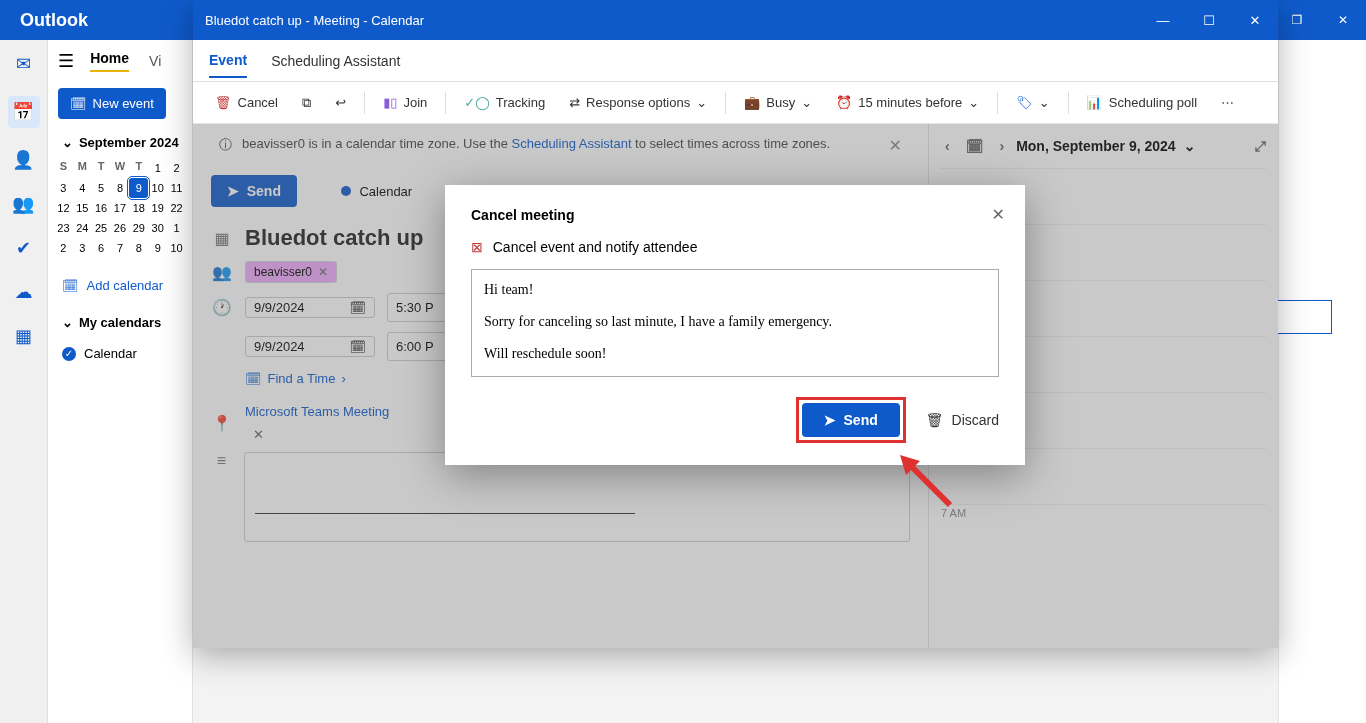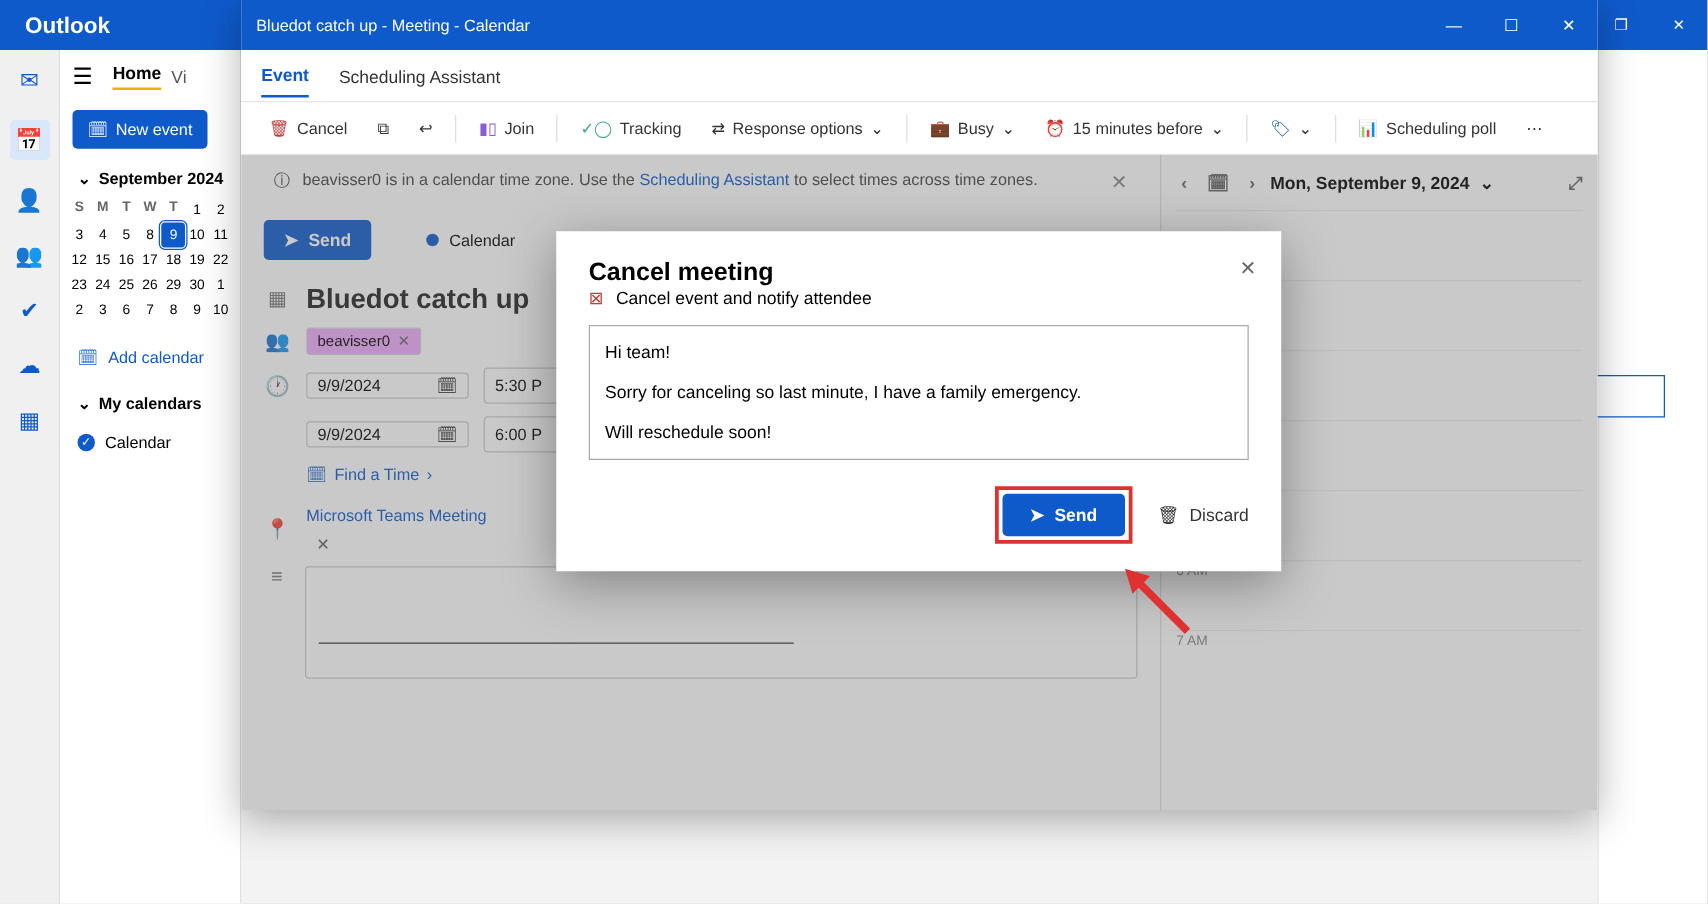--- a/index.html
+++ b/index.html
@@ -19,21 +19,21 @@
 
 .left-rail { position: absolute; top: 40px; left: 0; width: 48px; height: 683px; background: #f0f0f0; border-right: 1px solid #e0e0e0; display: flex; flex-direction: column; align-items: center; padding-top: 12px; gap: 20px; }
 .left-rail .ico { width: 24px; height: 24px; display: flex; align-items: center; justify-content: center; cursor: pointer; color: #0f5acb; font-size: 18px; }
 .left-rail .ico.active { background: #d9e7fb; border-radius: 4px; width: 32px; height: 32px; }
 
 
 .sidebar { position: absolute; top: 40px; left: 48px; width: 145px; height: 683px; background: #fff; border-right: 1px solid #e0e0e0; padding: 10px 0; }
 .sidebar-top { display: flex; align-items: center; gap: 8px; padding: 0 10px 8px; }
 .hamburger { font-size: 18px; cursor: pointer; }
 .tab-home { font-size: 14px; font-weight: 600; border-bottom: 2px solid #eab308; padding-bottom: 4px; margin-left: 8px; }
-.tab-view { font-size: 14px; margin-left: 0; color: #555; }
+.tab-view { font-size: 14px; margin-left: 12px; color: #555; }
 .new-event-btn { background: #0f5acb; color: white; border: none; padding: 8px 12px; margin: 8px 10px; border-radius: 4px; display: flex; align-items: center; gap: 6px; font-size: 13px; cursor: pointer; }
 .mini-cal { padding: 8px 6px; }
 .mini-cal-header { display: flex; align-items: center; gap: 6px; font-size: 13px; font-weight: 600; margin-bottom: 8px; padding-left: 8px; }
 .mini-cal-grid { display: grid; grid-template-columns: repeat(7, 1fr); gap: 0; font-size: 11px; text-align: center; }
 .mini-cal-grid .dow { color: #666; font-weight: 600; padding: 2px 0; }
 .mini-cal-grid .day { padding: 4px 0; cursor: pointer; }
 .mini-cal-grid .day.sel { background: #0f5acb; color: white; border-radius: 3px; outline: 1px solid #0f5acb; outline-offset: 1px; }
 .add-cal { color: #0f5acb; font-size: 13px; padding: 12px 14px; display: flex; align-items: center; gap: 8px; cursor: pointer; }
 .my-cals { padding: 10px 14px; font-size: 13px; font-weight: 600; display: flex; align-items: center; gap: 6px; }
 .cal-item { padding: 6px 14px; font-size: 13px; display: flex; align-items: center; gap: 8px; }
@@ -79,25 +79,25 @@
 .day-header { display: flex; align-items: center; gap: 8px; font-size: 14px; font-weight: 600; margin-bottom: 12px; }
 .day-header .nav { cursor: pointer; color: #666; padding: 2px 4px; }
 .day-header .expand { margin-left: auto; cursor: pointer; color: #666; }
 .hour-row { border-top: 1px solid #eee; height: 56px; font-size: 11px; color: #888; padding-top: 2px; }
 
 
 .modal-backdrop { position: absolute; inset: 0; background: rgba(100,100,100,0.35); }
 
 
 .cancel-dialog { position: absolute; top: 185px; left: 445px; width: 580px; background: white; box-shadow: 0 10px 40px rgba(0,0,0,0.35); padding: 22px 26px; z-index: 100; }
-.cancel-dialog h2 { font-size: 20px; font-weight: 600; margin-bottom: 0; }
+.cancel-dialog h2 { font-size: 14px; font-weight: 600; margin-bottom: 16px; }
 .cancel-dialog .close-x { position: absolute; top: 20px; right: 20px; cursor: pointer; color: #666; font-size: 16px; }
 .cancel-subtitle { display: flex; align-items: center; gap: 10px; font-size: 14px; margin-bottom: 14px; }
 .cancel-subtitle .ico { color: #c23939; }
-.cancel-textarea { width: 100%; height: 108px; border: 1px solid #aaa; padding: 12px; font-size: 14px; resize: none; font-family: Liberation Sans, sans-serif; overflow-y: scroll; }
+.cancel-textarea { width: 100%; height: 108px; border: 1px solid #aaa; padding: 12px; font-size: 14px; resize: none; font-family: Liberation Serif, serif; overflow-y: scroll; }
 .cancel-actions { display: flex; justify-content: flex-end; align-items: center; gap: 20px; margin-top: 16px; }
 .cancel-send { background: #0f5acb; color: white; border: none; padding: 9px 22px; border-radius: 4px; font-size: 14px; font-weight: 600; display: flex; align-items: center; gap: 8px; cursor: pointer; }
 .discard-btn { background: none; border: none; font-size: 14px; display: flex; align-items: center; gap: 8px; cursor: pointer; color: #333; }
 .red-box { border: 3px solid #e03131; padding: 3px; }
 .red-arrow { position: absolute; top: 455px; left: 900px; z-index: 101; }
 .red-arrow svg line { stroke: #e03131; stroke-width: 6; }
 .red-arrow svg polygon { fill: #e03131; }
 
 
 .right-gutter { position: absolute; top: 40px; right: 0; width: 88px; height: 683px; background: #fff; border-left: 1px solid #e5e5e5; }

